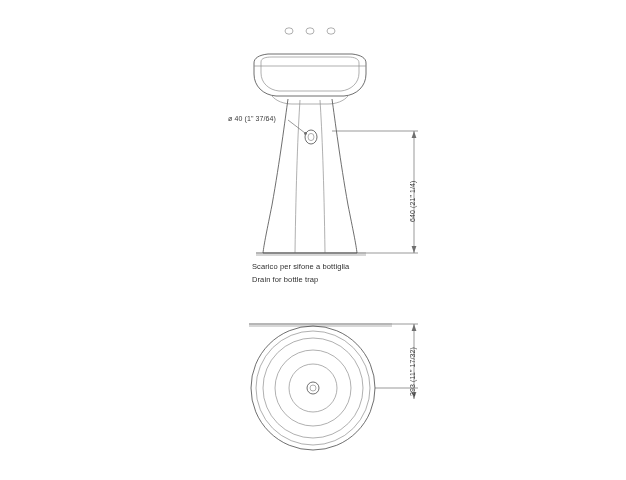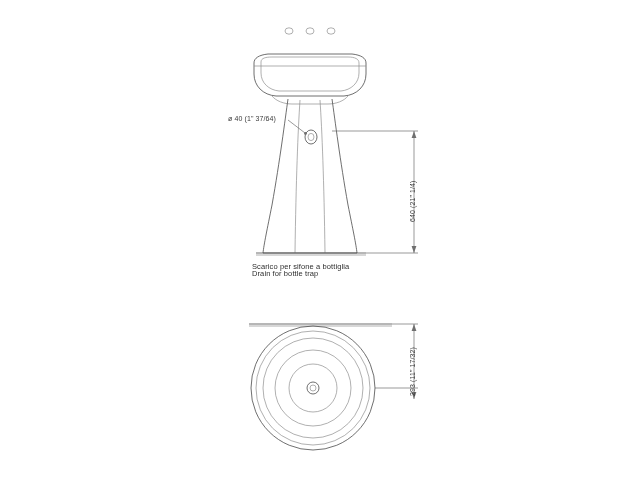--- a/index.html
+++ b/index.html
@@ -134,15 +134,15 @@
   </svg>
 
   <div class="label" style="left:228px; top:115px;">ø 40 (1" 37/64)</div>
 
   <div class="label vert" style="left:409px; top:222px;">640 (21" 1/4)</div>
 
   <div class="label vert" style="left:409px; top:396px;">293 (11" 17/32)</div>
 
   <div class="caption" style="left:252px; top:262px;">Scarico per sifone a bottiglia</div>
 
-  <div class="caption" style="left:252px; top:269px;">Drain for bottle trap</div>
+  <div class="caption" style="left:252px; top:275px;">Drain for bottle trap</div>
 
 </div>
 
 </body></html>

